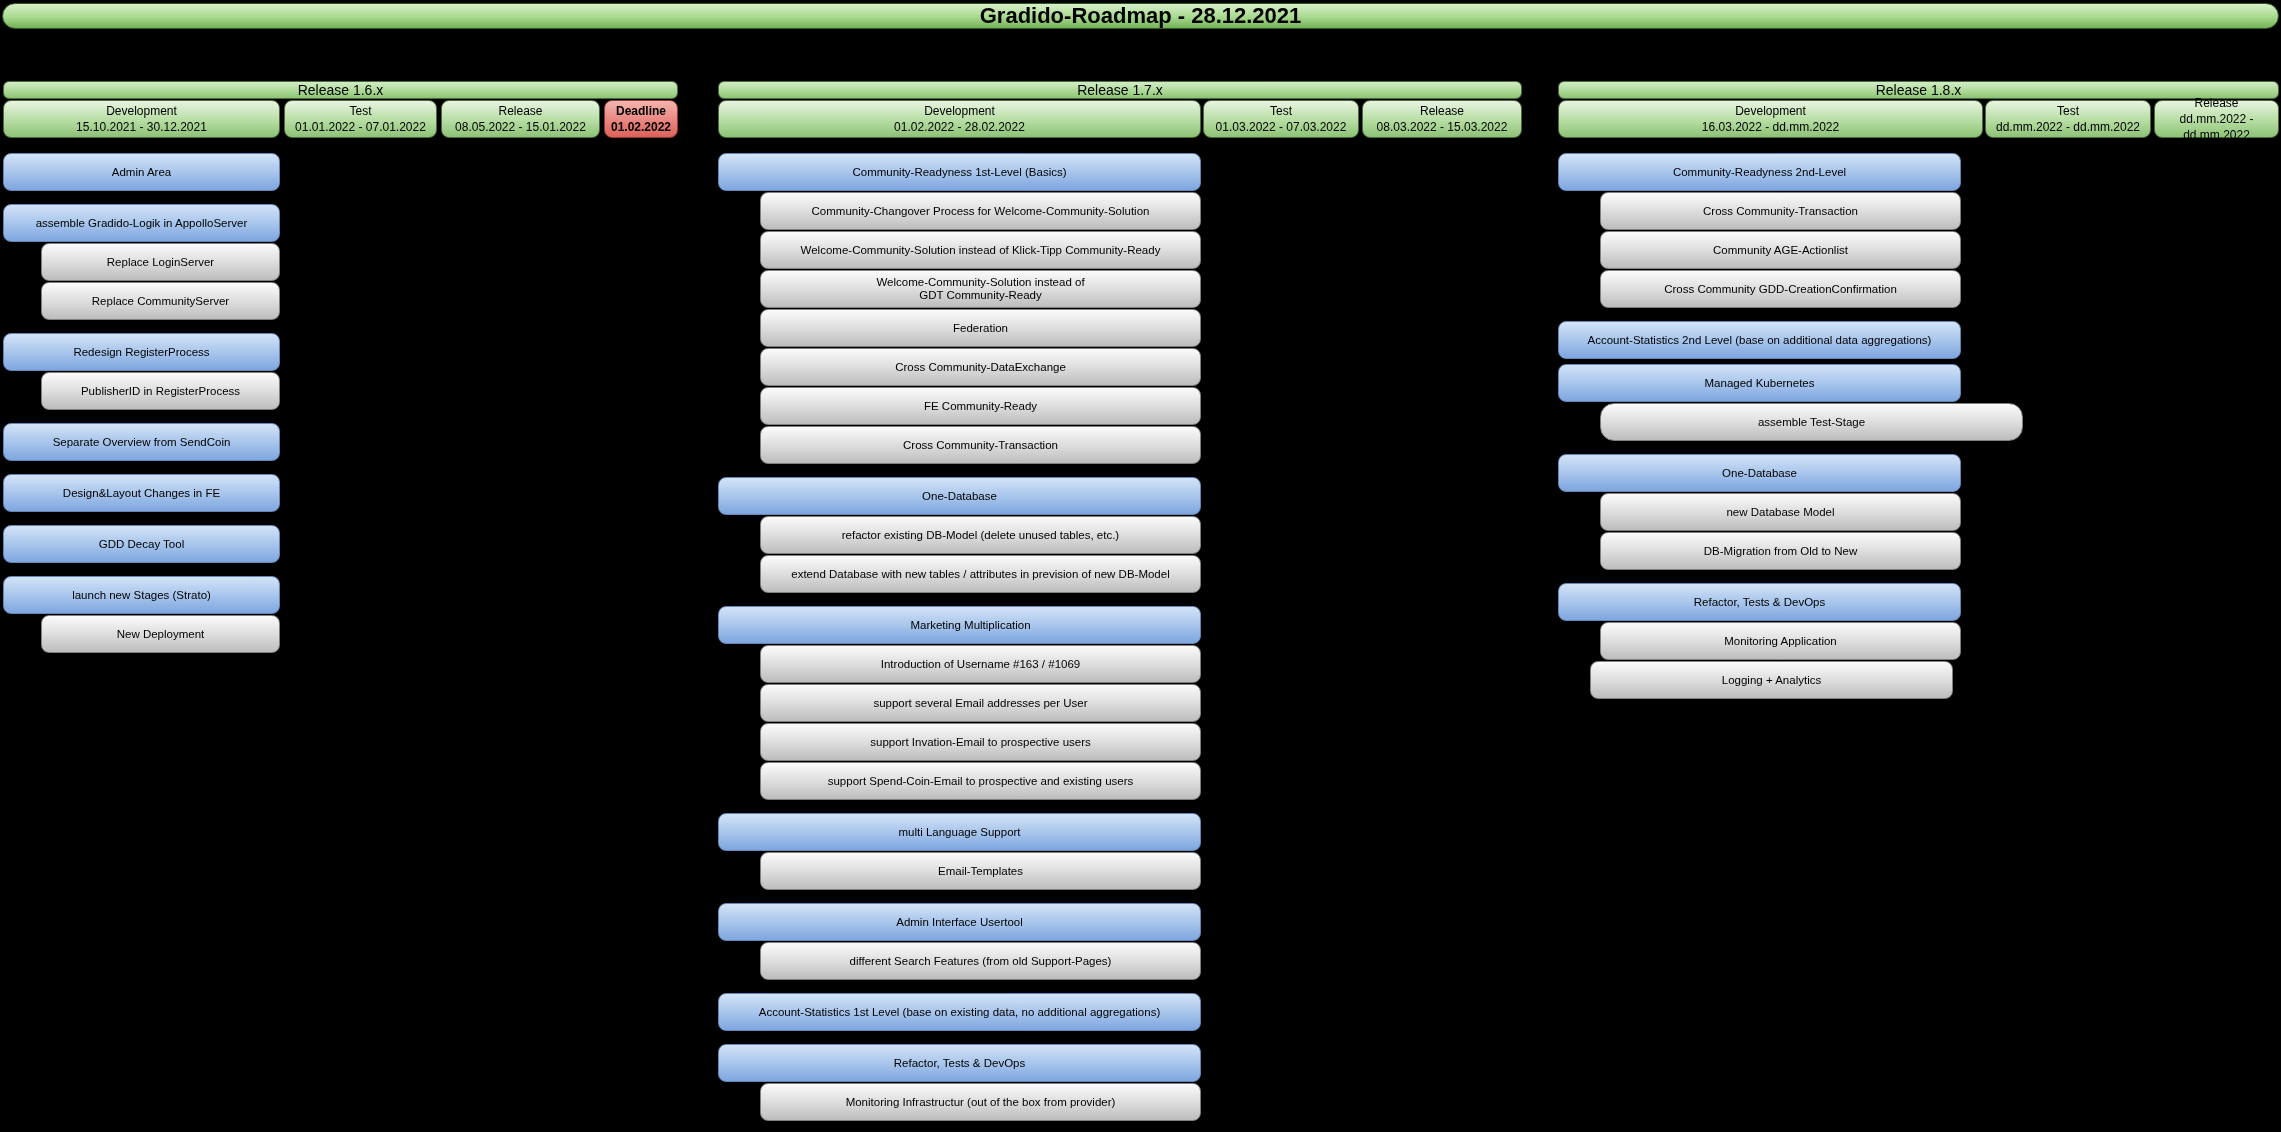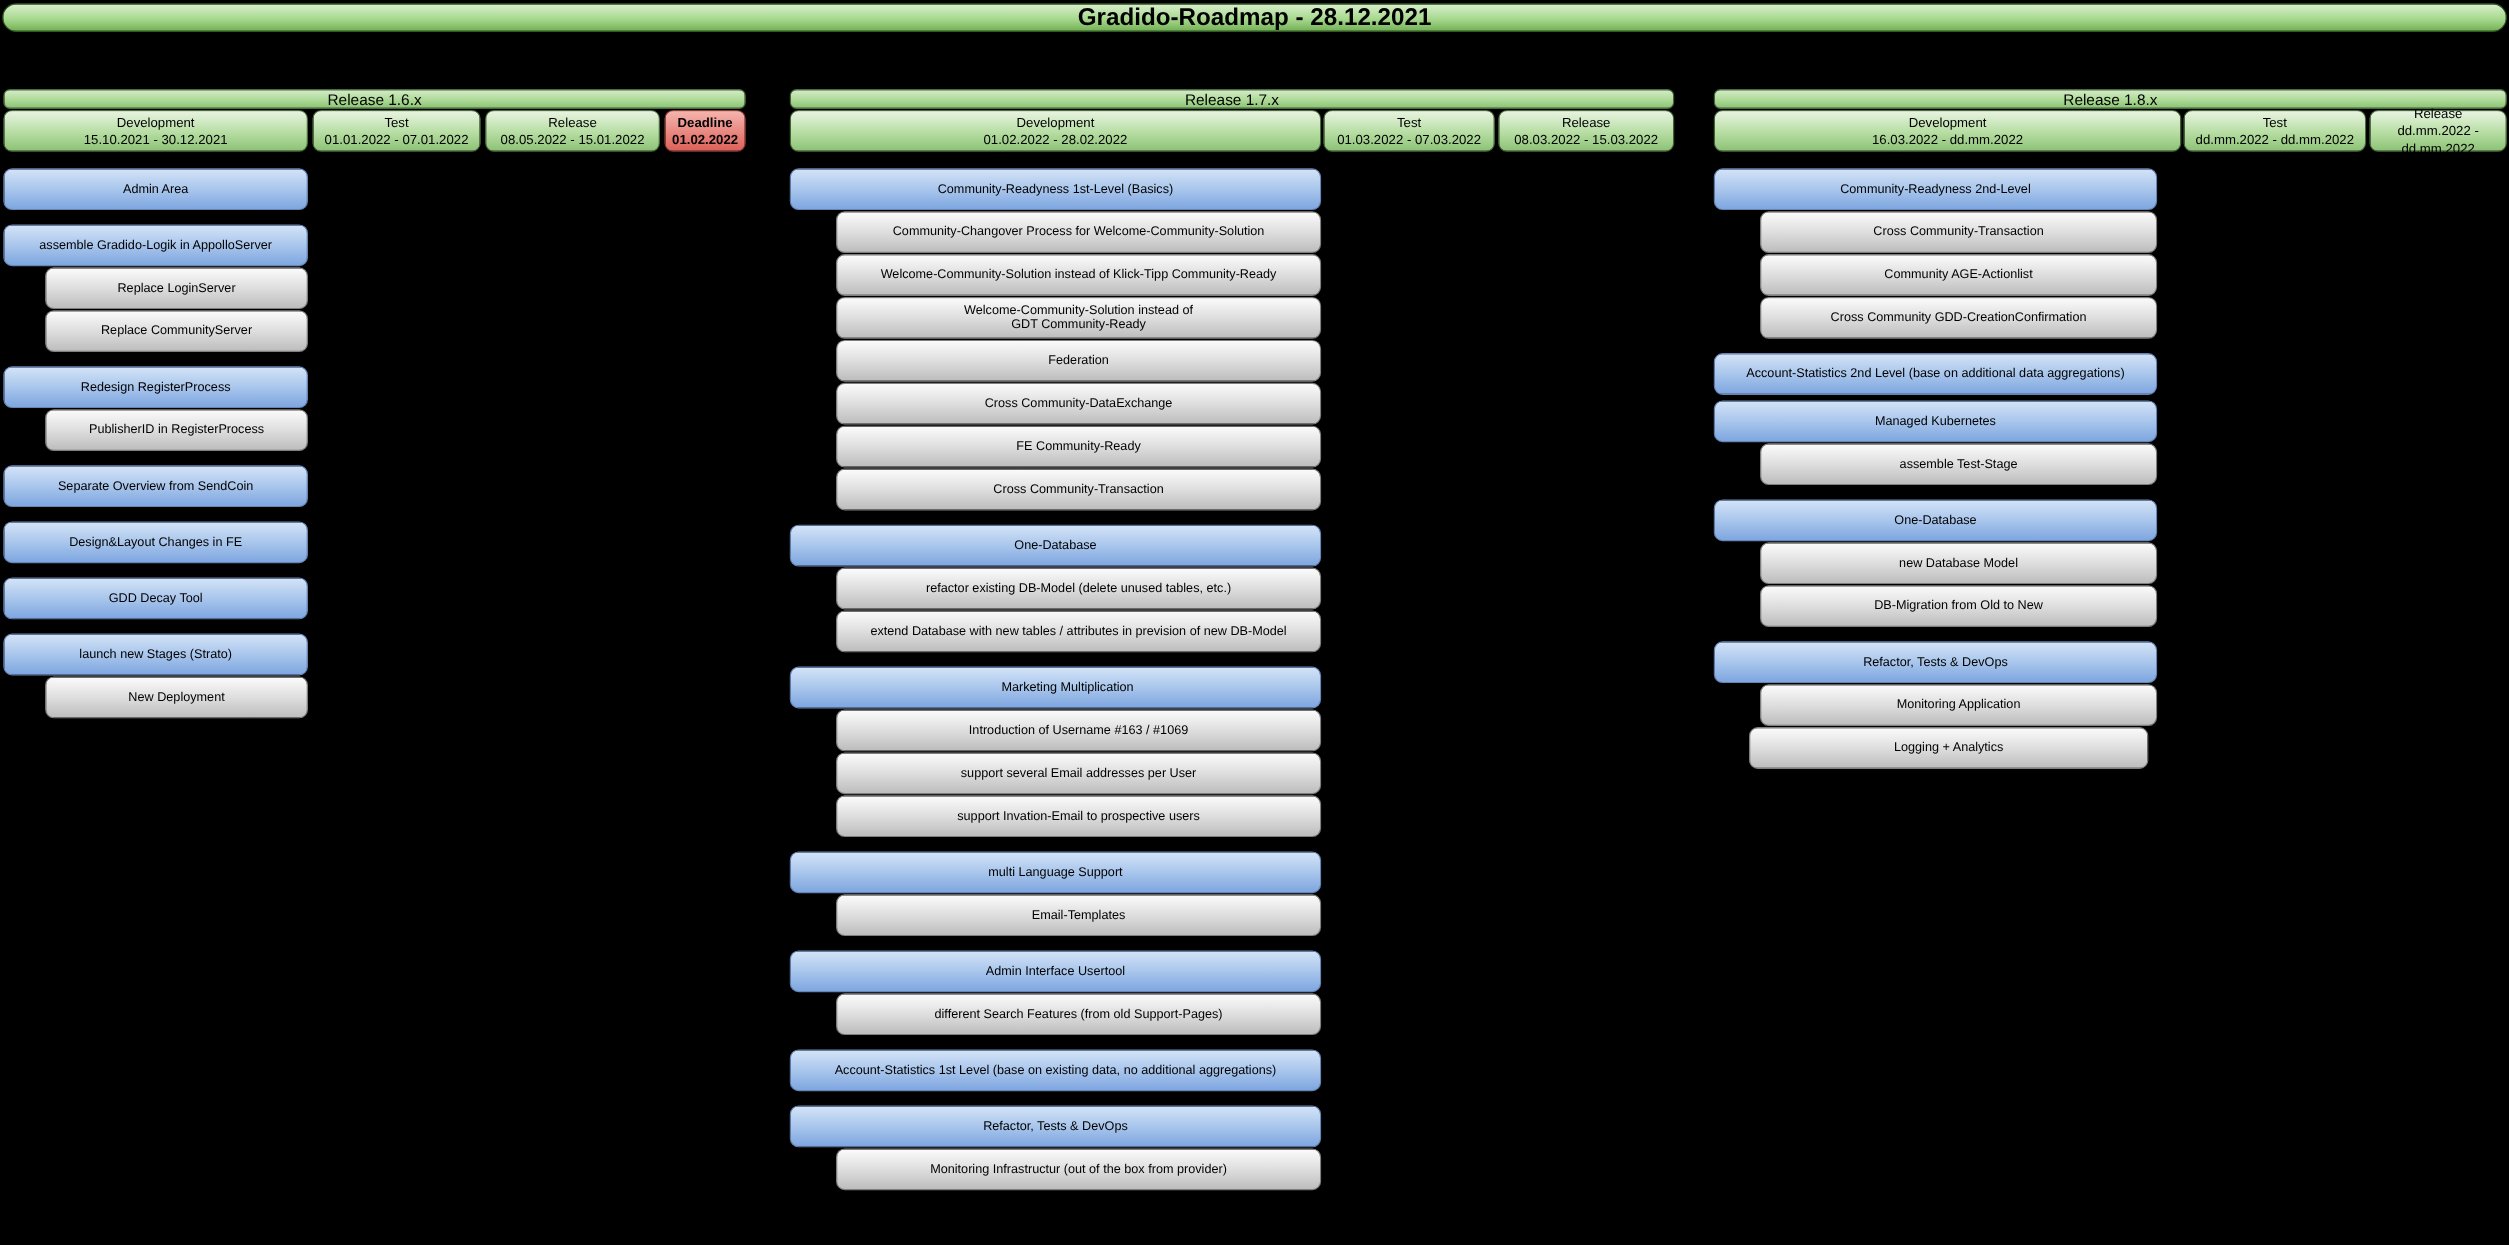--- a/index.html
+++ b/index.html
@@ -102,20 +102,21 @@
         <div class="item item-gray" style="margin-left: 42px; width: 441px; margin-top: 1px;">Cross Community-DataExchange</div>
         <div class="item item-gray" style="margin-left: 42px; width: 441px; margin-top: 1px;">FE Community-Ready</div>
         <div class="item item-gray" style="margin-left: 42px; width: 441px; margin-top: 1px;">Cross Community-Transaction</div>
         <div class="item item-blue" style="margin-left: 0px; width: 483px; margin-top: 13px;">One-Database</div>
         <div class="item item-gray" style="margin-left: 42px; width: 441px; margin-top: 1px;">refactor existing DB-Model (delete unused tables, etc.)</div>
         <div class="item item-gray" style="margin-left: 42px; width: 441px; margin-top: 1px;">extend Database with new tables / attributes in prevision of new DB-Model</div>
         <div class="item item-blue" style="margin-left: 0px; width: 483px; margin-top: 13px; padding-left: 28px;">Marketing Multiplication</div>
         <div class="item item-gray" style="margin-left: 42px; width: 441px; margin-top: 1px;">Introduction of Username #163 / #1069</div>
         <div class="item item-gray" style="margin-left: 42px; width: 441px; margin-top: 1px;">support several Email addresses per User</div>
         <div class="item item-gray" style="margin-left: 42px; width: 441px; margin-top: 1px;">support Invation-Email to prospective users</div>
+        <div class="item item-gray" style="margin-left: 42px; width: 441px; margin-top: 1px;">support Spend-Coin-Email to prospective and existing users</div>
         <div class="item item-blue" style="margin-left: 0px; width: 483px; margin-top: 13px;">multi Language Support</div>
         <div class="item item-gray" style="margin-left: 42px; width: 441px; margin-top: 1px;">Email-Templates</div>
         <div class="item item-blue" style="margin-left: 0px; width: 483px; margin-top: 13px;">Admin Interface Usertool</div>
         <div class="item item-gray" style="margin-left: 42px; width: 441px; margin-top: 1px;">different Search Features (from old Support-Pages)</div>
         <div class="item item-blue" style="margin-left: 0px; width: 483px; margin-top: 13px;">Account-Statistics 1st Level (base on existing data, no additional aggregations)</div>
         <div class="item item-blue" style="margin-left: 0px; width: 483px; margin-top: 13px;">Refactor, Tests &amp; DevOps</div>
         <div class="item item-gray" style="margin-left: 42px; width: 441px; margin-top: 1px;">Monitoring Infrastructur (out of the box from provider)</div>
       </div>
     </div>
     <div class="release-column" style="left: 1558px; width: 721px;">
@@ -132,21 +133,21 @@
         <div>Release</div>
         <div>dd.mm.2022 - dd.mm.2022</div>
       </div>
       <div class="items">
         <div class="item item-blue" style="margin-left: 0px; width: 403px; margin-top: 0px;">Community-Readyness 2nd-Level</div>
         <div class="item item-gray" style="margin-left: 42px; width: 361px; margin-top: 1px;">Cross Community-Transaction</div>
         <div class="item item-gray" style="margin-left: 42px; width: 361px; margin-top: 1px;">Community AGE-Actionlist</div>
         <div class="item item-gray" style="margin-left: 42px; width: 361px; margin-top: 1px;">Cross Community GDD-CreationConfirmation</div>
         <div class="item item-blue" style="margin-left: 0px; width: 403px; margin-top: 13px;">Account-Statistics 2nd Level (base on additional data aggregations)</div>
         <div class="item item-blue" style="margin-left: 0px; width: 403px; margin-top: 5px;">Managed Kubernetes</div>
-        <div class="item item-gray" style="margin-left: 42px; width: 361px; margin-top: 1px;">assemble Test-Stage</div>
+        <div class="item item-gray" style="margin-left: 42px; width: 423px; margin-top: 1px; border-radius: 14px;">assemble Test-Stage</div>
         <div class="item item-blue" style="margin-left: 0px; width: 403px; margin-top: 13px;">One-Database</div>
         <div class="item item-gray" style="margin-left: 42px; width: 361px; margin-top: 1px;">new Database Model</div>
         <div class="item item-gray" style="margin-left: 42px; width: 361px; margin-top: 1px;">DB-Migration from Old to New</div>
         <div class="item item-blue" style="margin-left: 0px; width: 403px; margin-top: 13px;">Refactor, Tests &amp; DevOps</div>
         <div class="item item-gray" style="margin-left: 42px; width: 361px; margin-top: 1px;">Monitoring Application</div>
         <div class="item item-gray" style="margin-left: 32px; width: 363px; margin-top: 1px;">Logging + Analytics</div>
       </div>
     </div>
   </div>
 

